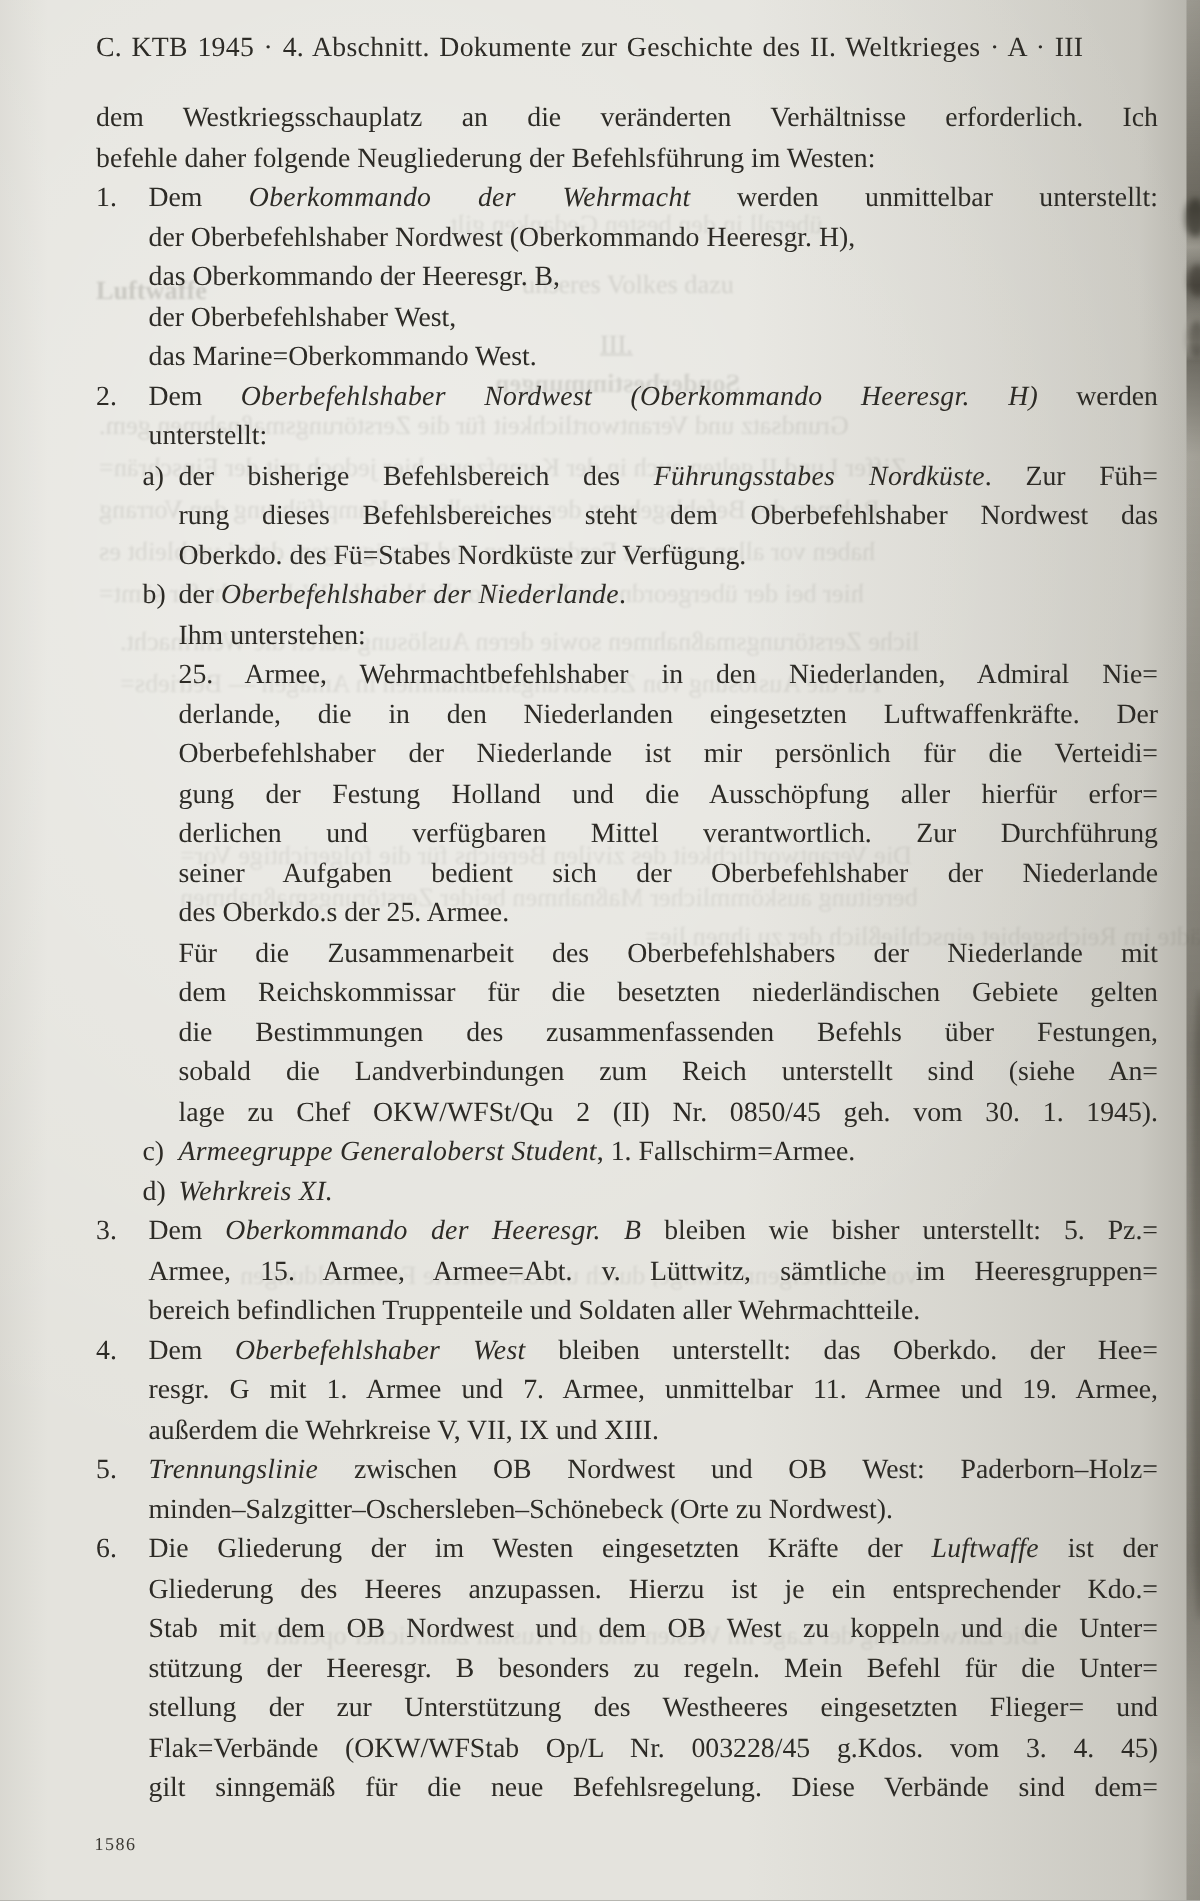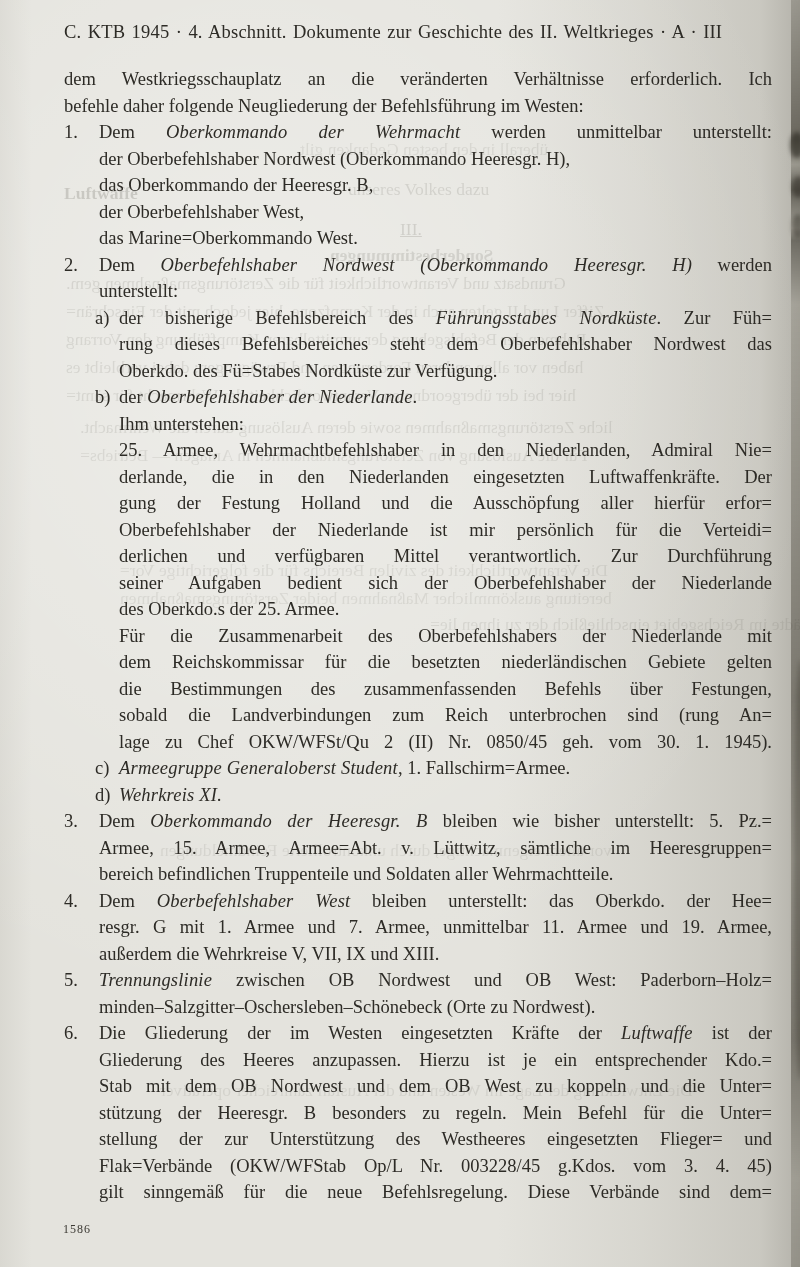--- a/index.html
+++ b/index.html
@@ -104,29 +104,29 @@
         <div class="line"><span>Oberkdo. des Fü=Stabes Nordküste zur Verfügung.</span></div>
       </div>
       <div class="block b-sub">
         <span class="marker">b)</span>
         <div class="line"><span>der </span><em>Oberbefehlshaber der Niederlande</em><span>.</span></div>
       </div>
       <div class="block b-cont">
         <div class="line"><span>Ihm unterstehen:</span></div>
         <div class="line just"><span>25. Armee, Wehrmachtbefehlshaber in den Niederlanden, Admiral Nie=</span></div>
         <div class="line just"><span>derlande, die in den Niederlanden eingesetzten Luftwaffenkräfte. Der</span></div>
+        <div class="line just"><span>Oberbefehlshaber der Niederlande ist mir persönlich für die Verteidi=</span></div>
         <div class="line just"><span>gung der Festung Holland und die Ausschöpfung aller hierfür erfor=</span></div>
-        <div class="line just"><span>Oberbefehlshaber der Niederlande ist mir persönlich für die Verteidi=</span></div>
         <div class="line just"><span>derlichen und verfügbaren Mittel verantwortlich. Zur Durchführung</span></div>
         <div class="line just"><span>seiner Aufgaben bedient sich der Oberbefehlshaber der Niederlande</span></div>
         <div class="line"><span>des Oberkdo.s der 25. Armee.</span></div>
         <div class="line just"><span>Für die Zusammenarbeit des Oberbefehlshabers der Niederlande mit</span></div>
         <div class="line just"><span>dem Reichskommissar für die besetzten niederländischen Gebiete gelten</span></div>
         <div class="line just"><span>die Bestimmungen des zusammenfassenden Befehls über Festungen,</span></div>
-        <div class="line just"><span>sobald die Landverbindungen zum Reich unterbrochen sind (rung An=</span></div>
+        <div class="line just"><span>sobald die Landverbindungen zum Reich unterstellt sind (siehe An=</span></div>
         <div class="line just"><span>lage zu Chef OKW/WFSt/Qu 2 (II) Nr. 0850/45 geh. vom 30. 1. 1945).</span></div>
       </div>
       <div class="block b-sub">
         <span class="marker">c)</span>
         <div class="line"><em>Armeegruppe Generaloberst Student</em><span>, 1. Fallschirm=Armee.</span></div>
       </div>
       <div class="block b-sub">
         <span class="marker">d)</span>
         <div class="line"><em>Wehrkreis XI.</em></div>
       </div>

